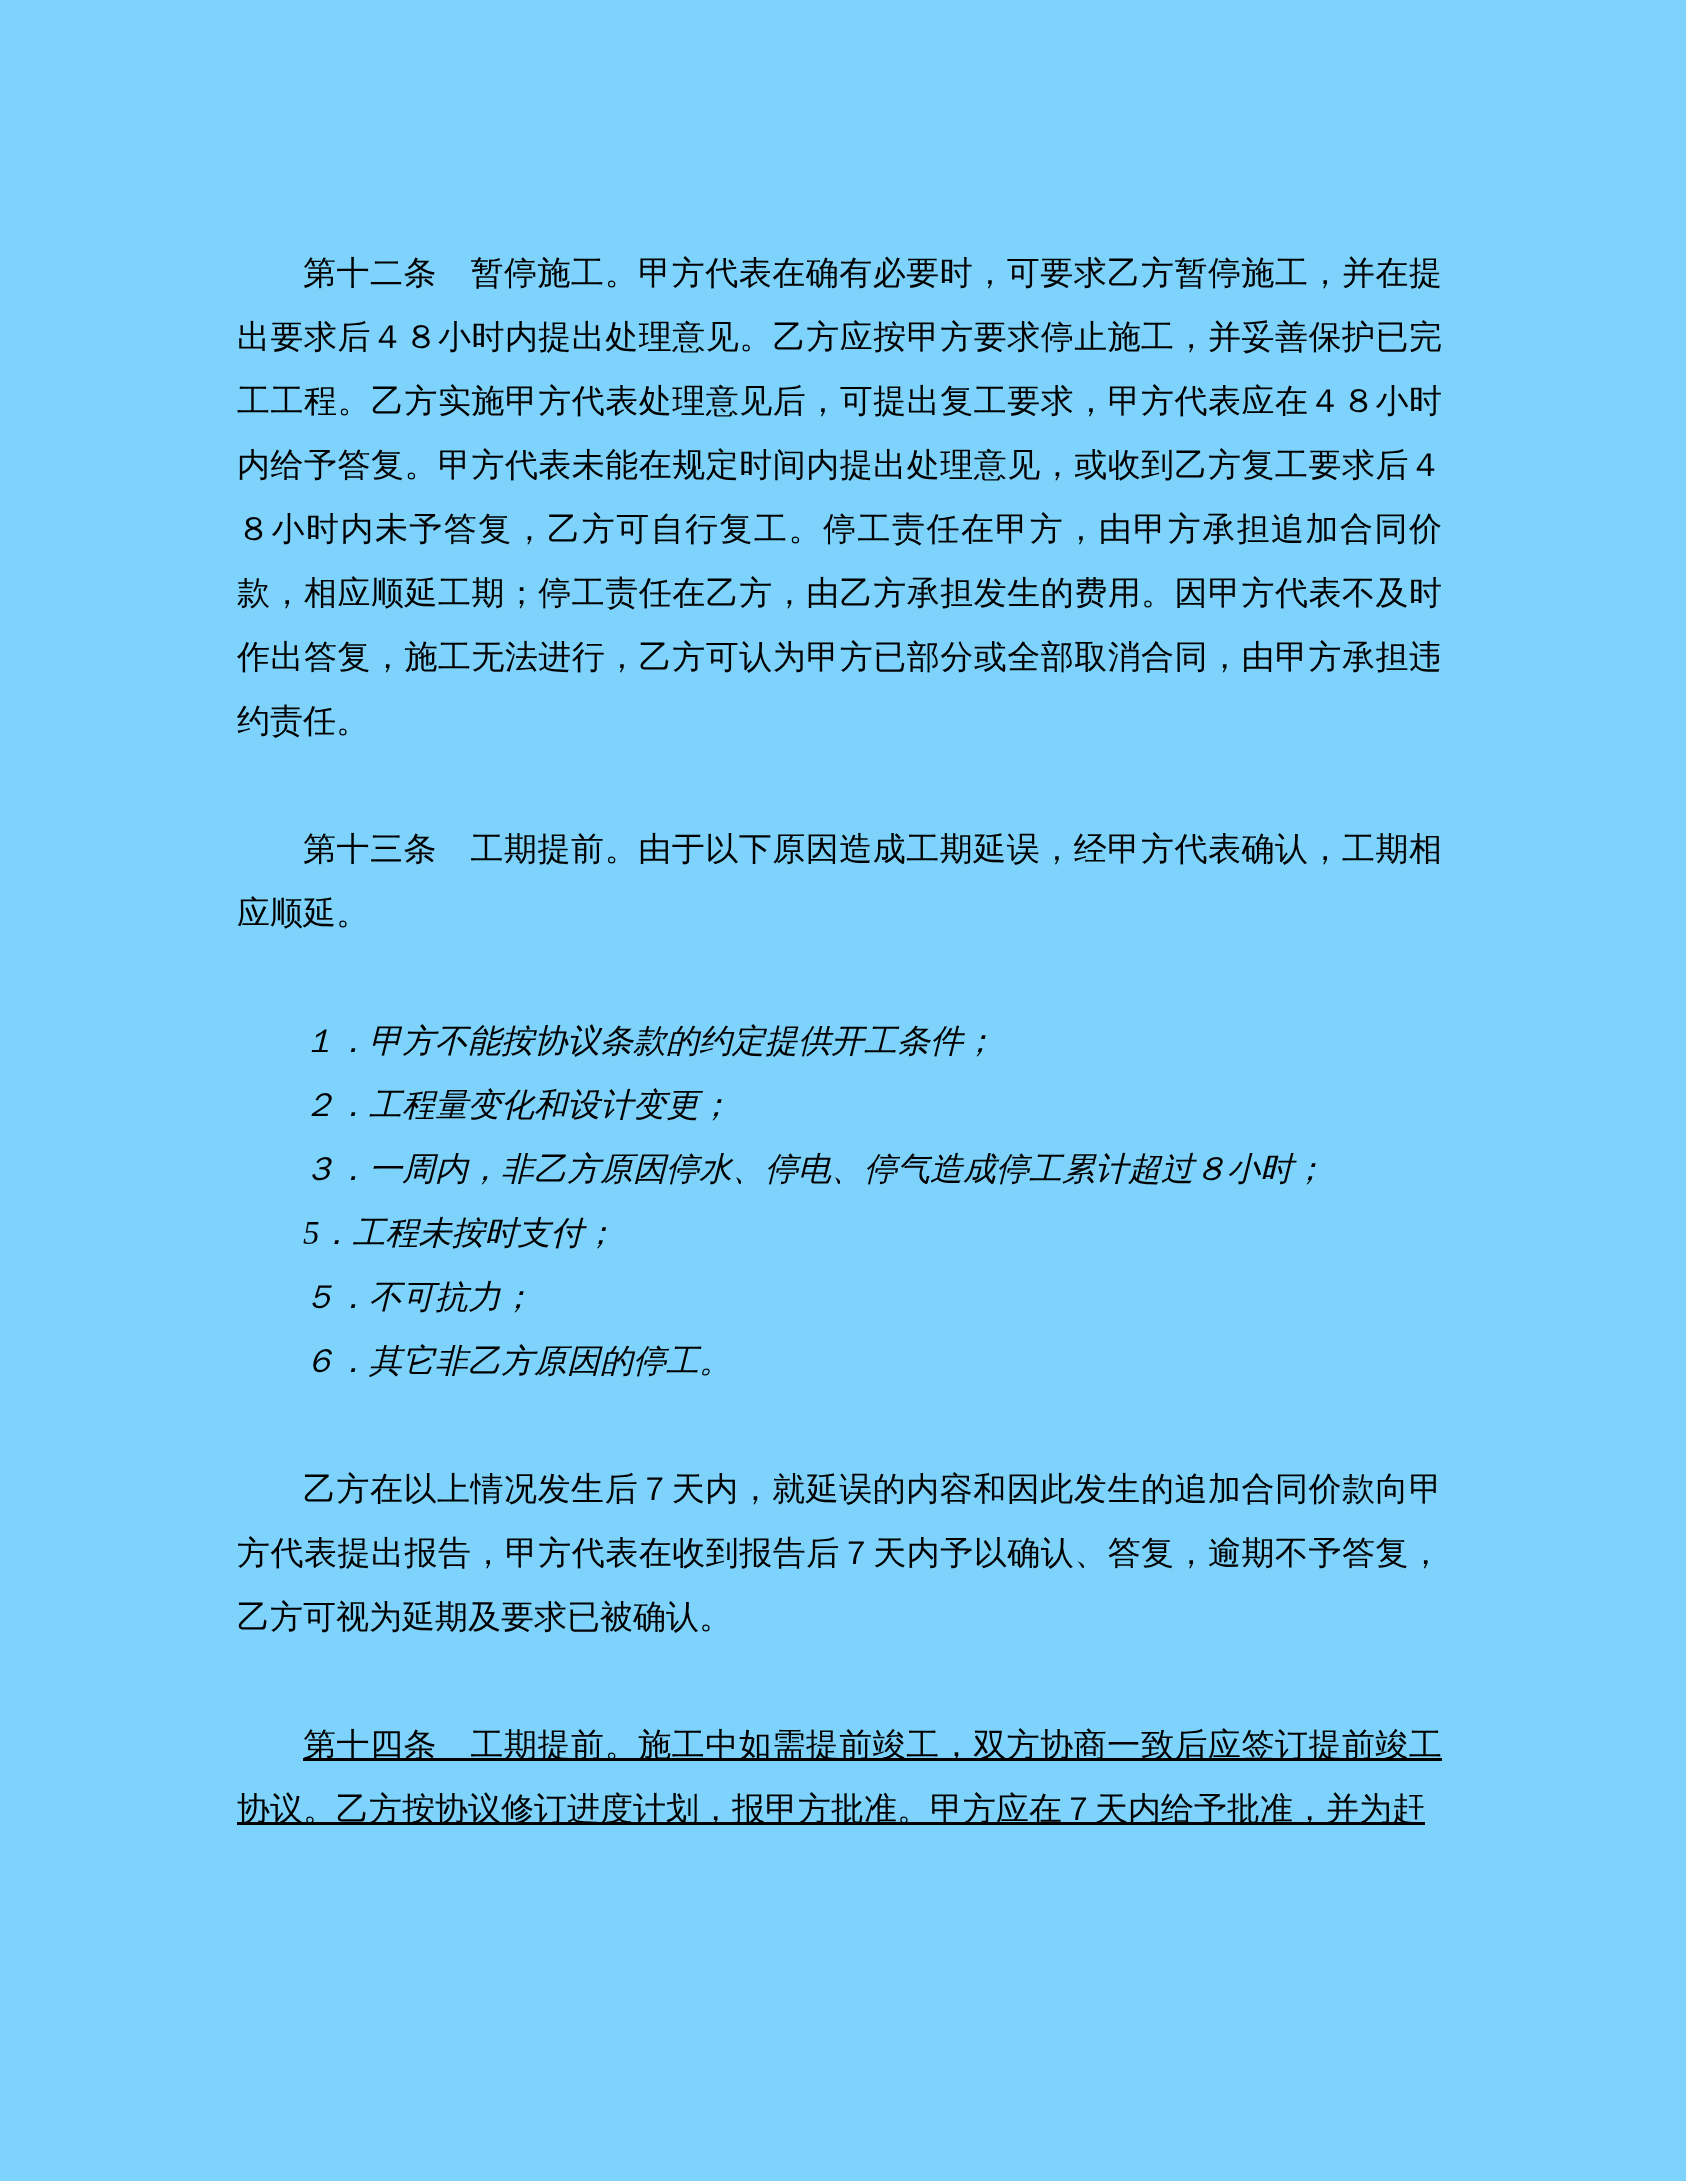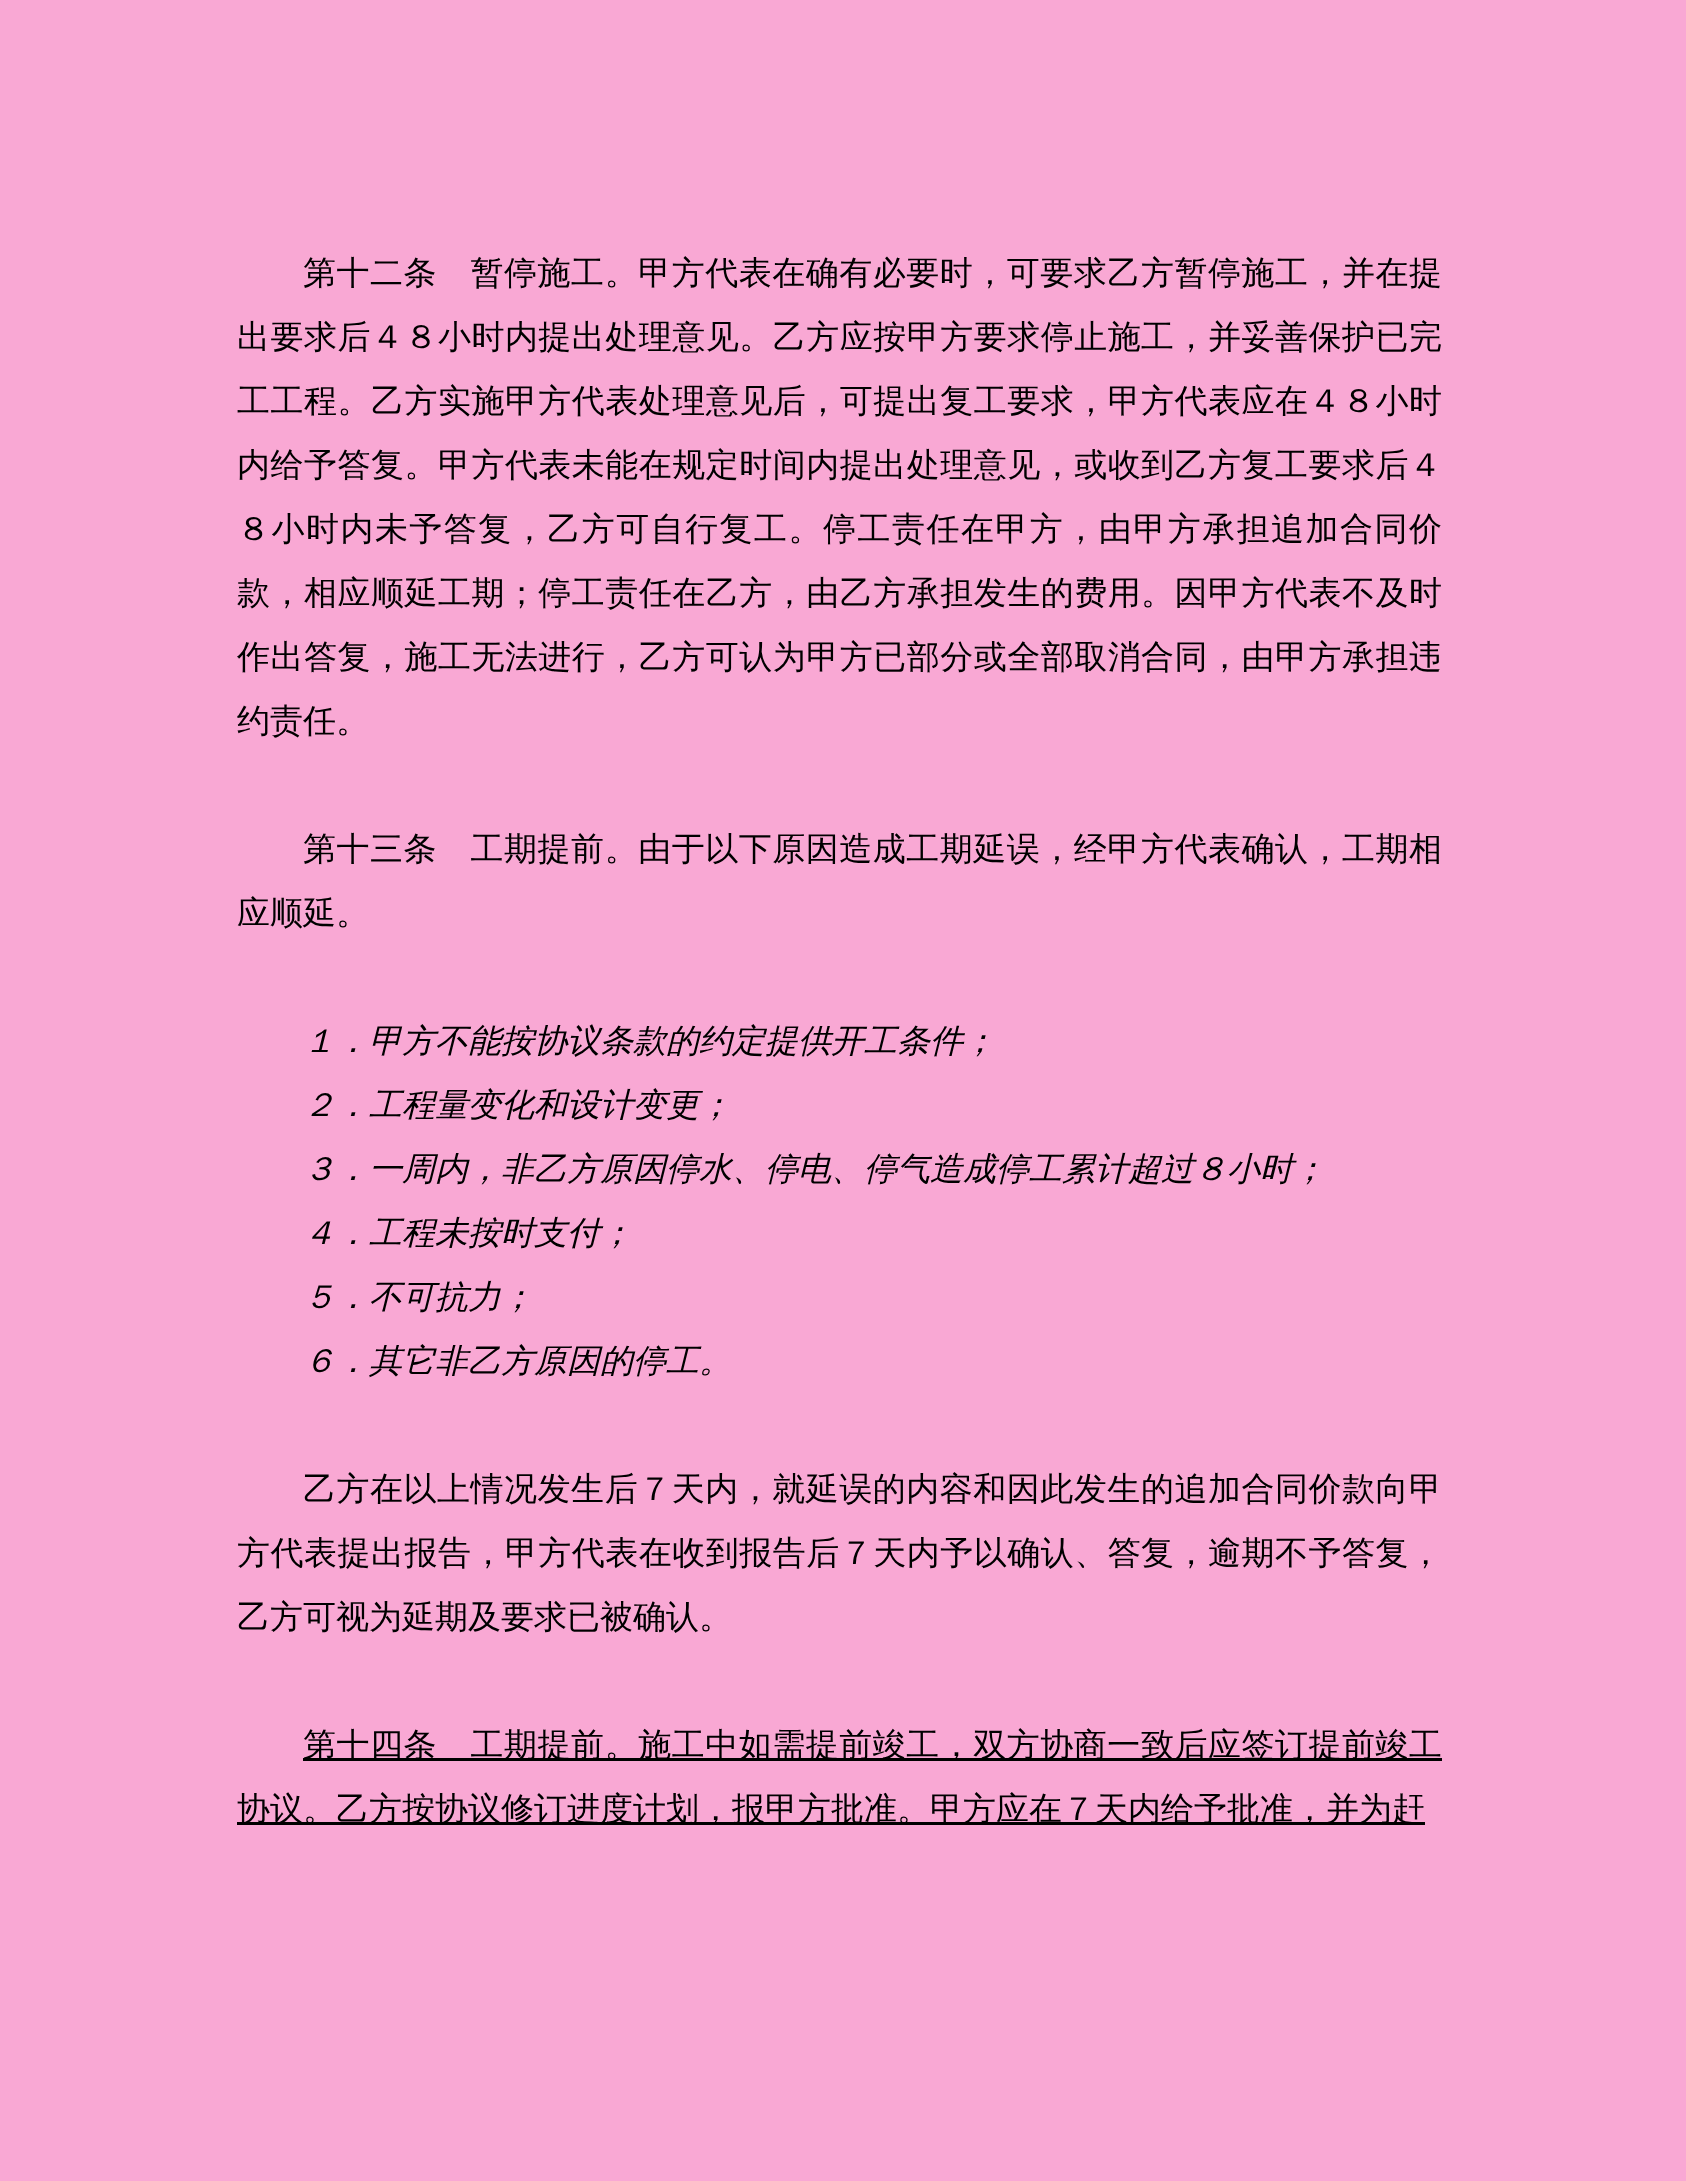--- a/index.html
+++ b/index.html
@@ -4,21 +4,21 @@
 <style>
   * { margin: 0; padding: 0; box-sizing: border-box; }
   html, body {
     background: #ffffff;
   }
   .page {
     position: relative;
     width: 1686px;
     height: 2182px;
     margin: 0 auto;
-    background: #f9a8d4;
+    background: #7dd3fc;
     overflow: hidden;
   }
   .content {
     position: absolute;
     left: 237px;
     top: 241px;
     width: 1205px;
     font-family: "Liberation Serif", "DejaVu Serif", serif;
     font-size: 33px;
     line-height: 64px;
@@ -49,21 +49,21 @@
   <div class="content">
 
     <p class="para">第十二条　暂停施工。甲方代表在确有必要时，可要求乙方暂停施工，并在提出要求后４８小时内提出处理意见。乙方应按甲方要求停止施工，并妥善保护已完工工程。乙方实施甲方代表处理意见后，可提出复工要求，甲方代表应在４８小时内给予答复。甲方代表未能在规定时间内提出处理意见，或收到乙方复工要求后４８小时内未予答复，乙方可自行复工。停工责任在甲方，由甲方承担追加合同价款，相应顺延工期；停工责任在乙方，由乙方承担发生的费用。因甲方代表不及时作出答复，施工无法进行，乙方可认为甲方已部分或全部取消合同，由甲方承担违约责任。</p>
 
     <p class="para">第十三条　工期提前。由于以下原因造成工期延误，经甲方代表确认，工期相应顺延。</p>
 
     <div class="reason-list">
       <p>１．甲方不能按协议条款的约定提供开工条件；</p>
       <p>２．工程量变化和设计变更；</p>
       <p>３．一周内，非乙方原因停水、停电、停气造成停工累计超过８小时；</p>
-      <p>４．工程未按时支付；</p>
+      <p>5．工程未按时支付；</p>
       <p>５．不可抗力；</p>
       <p>６．其它非乙方原因的停工。</p>
     </div>
 
     <p class="para">乙方在以上情况发生后７天内，就延误的内容和因此发生的追加合同价款向甲方代表提出报告，甲方代表在收到报告后７天内予以确认、答复，逾期不予答复，乙方可视为延期及要求已被确认。</p>
 
 
     <p class="para last">第十四条　工期提前。施工中如需提前竣工，双方协商一致后应签订提前竣工协议。乙方按协议修订进度计划，报甲方批准。甲方应在７天内给予批准，并为赶</p>
 
   </div>

